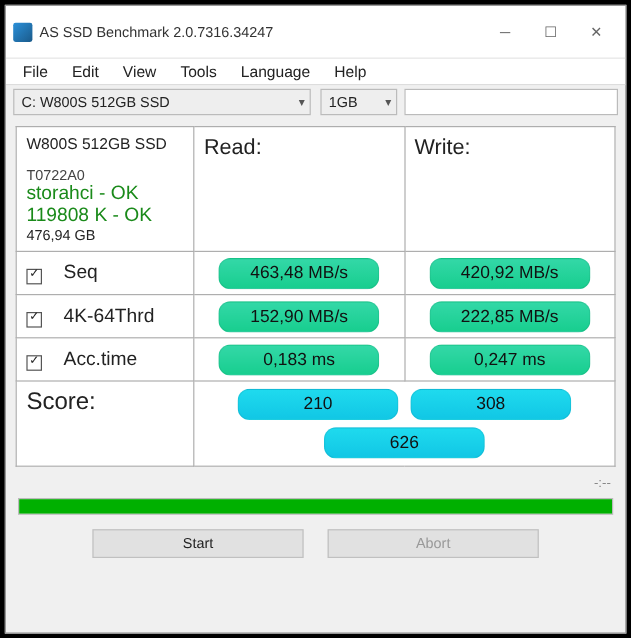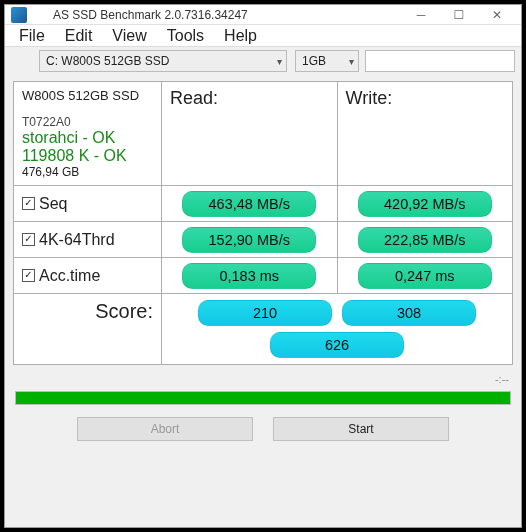--- a/index.html
+++ b/index.html
@@ -1,47 +1,47 @@
 <!DOCTYPE html>
 <html><head>
 <meta charset="utf-8">
 <style>
 * { margin: 0; padding: 0; box-sizing: border-box; font-family: "Segoe UI", Tahoma, sans-serif; }
 body { background: #000; width: 526px; height: 532px; padding: 4px; display: flex; }
 .window { flex: 1; background: #f0f0f0; border: 1px solid #999; display: flex; flex-direction: column; }
-.titlebar { height: 20px; background: #fff; display: flex; align-items: center; padding: 0 6px; border-bottom: 1px solid #e0e0e0; gap: 20px; }
+.titlebar { height: 44px; background: #fff; display: flex; align-items: center; padding: 0 6px; border-bottom: 1px solid #e0e0e0; }
 .titlebar-icon { width: 16px; height: 16px; background: linear-gradient(135deg,#2b90d9,#1a5a8a); border-radius: 2px; margin-right: 6px; }
 .titlebar-text { font-size: 12px; color: #333; flex: 1; }
 .titlebar-btns { display: flex; gap: 2px; }
 .titlebar-btn { width: 36px; height: 24px; display: flex; align-items: center; justify-content: center; font-size: 12px; color: #666; cursor: default; }
-.menubar { height: 22px; background: #fff; display: flex; align-items: center; padding: 0 4px; border-bottom: 1px solid #ddd; font-size: 16px; }
+.menubar { height: 22px; background: #fff; display: flex; align-items: center; padding: 0 4px; border-bottom: 1px solid #ddd; font-size: 13px; }
 .menubar span { padding: 2px 10px; color: #222; cursor: default; }
-.toolbar { height: 28px; display: flex; align-items: flex-end; padding: 3px 6px; gap: 6px; margin-left: 28px; }
+.toolbar { height: 28px; display: flex; align-items: flex-end; padding: 3px 6px; gap: 6px; }
 .combo { height: 22px; background: #eee; border: 1px solid #bbb; display: flex; align-items: center; padding: 0 4px 0 6px; font-size: 12px; color: #222; }
 .combo .chev { margin-left: auto; font-size: 10px; color: #555; }
 .drive-combo { width: 248px; }
 .size-combo { width: 64px; margin-left: 2px; }
 .search-box { flex: 1; height: 22px; background: #fff; border: 1px solid #bbb; }
 .content { padding: 6px 8px; }
 .grid { width: 100%; border-collapse: collapse; border: 1px solid #aeaeae; background: #fff; }
 .grid td { border: 1px solid #aeaeae; padding: 4px 6px; vertical-align: middle; }
 .hdr-row td { height: 72px; vertical-align: top; padding: 6px 8px; }
 .drive-info .name { font-size: 13px; color: #222; }
 .drive-info .model { font-size: 12px; color: #444; margin-top: 12px; }
 .drive-info .ok { font-size: 16px; color: #1a8a1a; }
 .drive-info .cap { font-size: 12px; color: #222; }
 .hdr-label { font-size: 18px; color: #222; }
 .test-row td { height: 36px; }
-.test-label { font-size: 16px; color: #222; display: flex; align-items: center; gap: 4px; padding-left: 2px; }
+.test-label { font-size: 16px; color: #222; display: flex; align-items: flex-end; gap: 18px; padding-left: 2px; }
 .checkbox { width: 13px; height: 13px; border: 1px solid #555; background: #fff; position: relative; display: inline-flex; align-items: center; justify-content: center; font-size: 10px; line-height: 1; }
 .checkbox::after { content: "✓"; position: relative; top: -1px; color: #222; }
 .val-cell { text-align: center; }
 .pill { display: inline-block; width: 134px; height: 26px; border-radius: 10px; background: linear-gradient(#33d8a7,#18ce8f); border: 1px solid rgba(0,0,0,0.06); line-height: 24px; font-size: 14.5px; color: #111; text-align: center; }
 .score-row td { height: 70px; vertical-align: top; padding: 6px 8px; }
-.score-label { font-size: 20px; color: #222; text-align: right; }
+.score-label { font-size: 20px; color: #222; }
 .score-pill { display: inline-block; width: 134px; height: 26px; border-radius: 10px; background: linear-gradient(#1fdaee,#11c7e5); border: 1px solid rgba(0,0,0,0.06); line-height: 24px; font-size: 14.5px; color: #111; text-align: center; }
 .score-cells { display: flex; flex-direction: column; gap: 6px; align-items: center; }
 .score-cells .row1 { display: flex; gap: 10px; }
 .status { padding: 2px 12px; text-align: right; font-size: 11px; color: #888; }
 .progress { margin: 4px 10px; height: 14px; background: #e5e5e5; border: 1px solid #bbb; }
 .progress-bar { height: 100%; background: #00b000; width: 100%; }
 .buttons { padding: 8px 10px 10px; display: flex; justify-content: center; gap: 20px; }
 .btn { width: 176px; height: 24px; background: #e1e1e1; border: 1px solid #c0c0c0; font-size: 12px; color: #222; display: flex; align-items: center; justify-content: center; cursor: default; }
 .btn.disabled { color: #999; }
 .col-test { width: 148px; }
@@ -60,20 +60,21 @@
       <div class="titlebar-btn">☐</div>
       <div class="titlebar-btn">✕</div>
     </div>
   </div>
 
   <div class="menubar">
     <span>File</span>
     <span>Edit</span>
     <span>View</span>
     <span>Tools</span>
+    <span>Language</span>
     <span>Help</span>
   </div>
 
   <div class="toolbar">
     <div class="combo drive-combo">
       <span>C: W800S 512GB SSD</span>
       <span class="chev">▾</span>
     </div>
     <div class="combo size-combo">
       <span>1GB</span>
@@ -161,17 +162,17 @@
 
   <div class="status">
     <span>-:--</span>
   </div>
 
   <div class="progress">
     <div class="progress-bar"></div>
   </div>
 
   <div class="buttons">
+    <div class="btn">Start</div>
     <div class="btn disabled">Abort</div>
-    <div class="btn">Start</div>
   </div>
 
 </div>
 
 </body></html>

